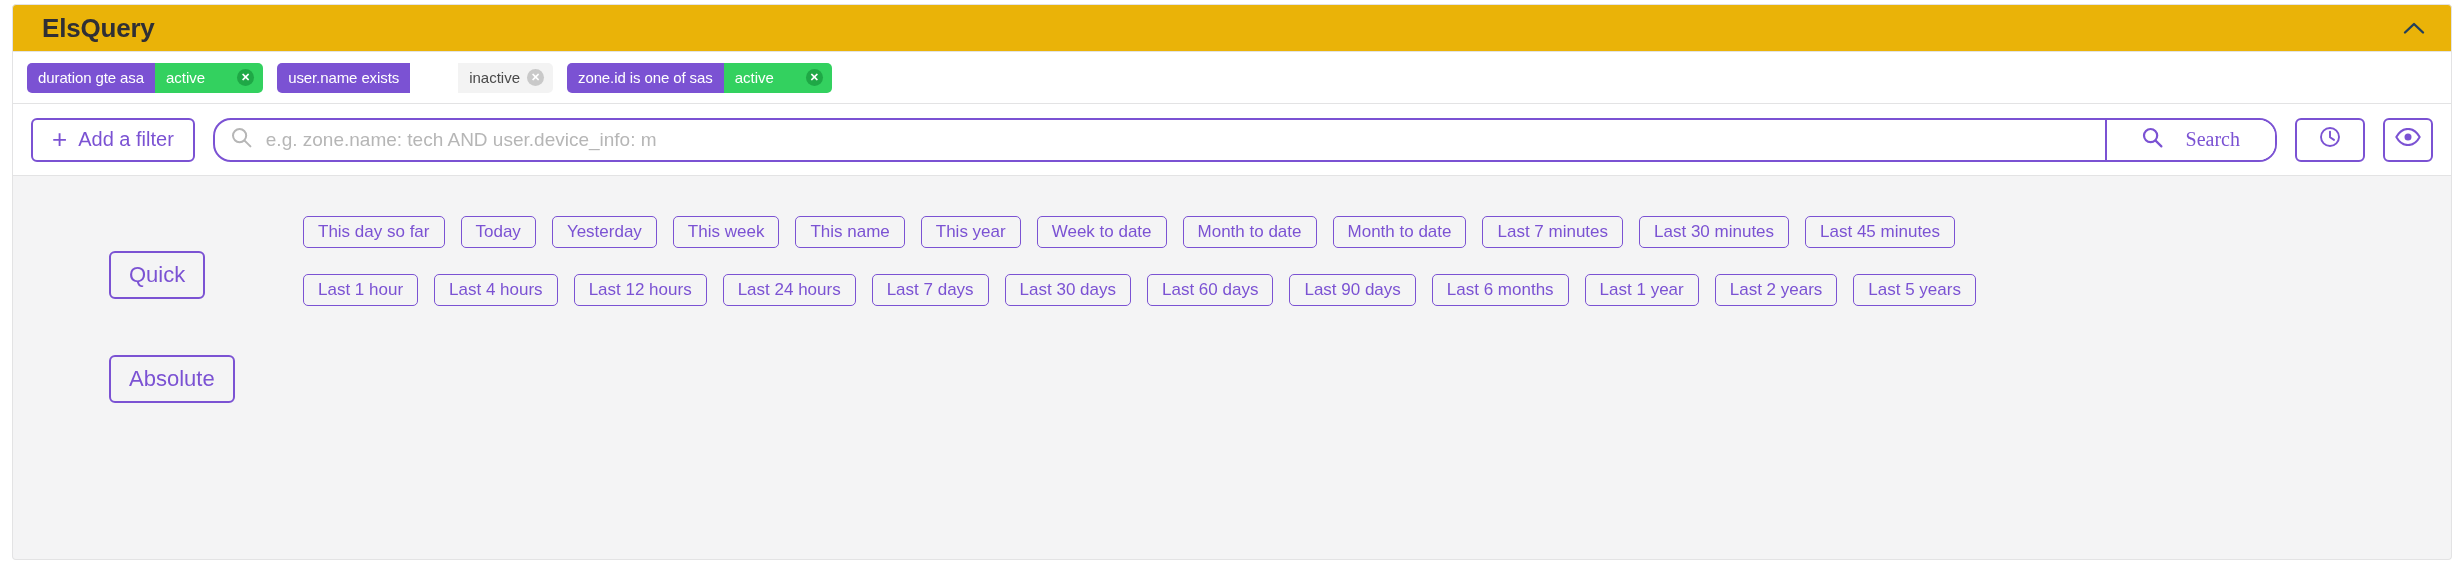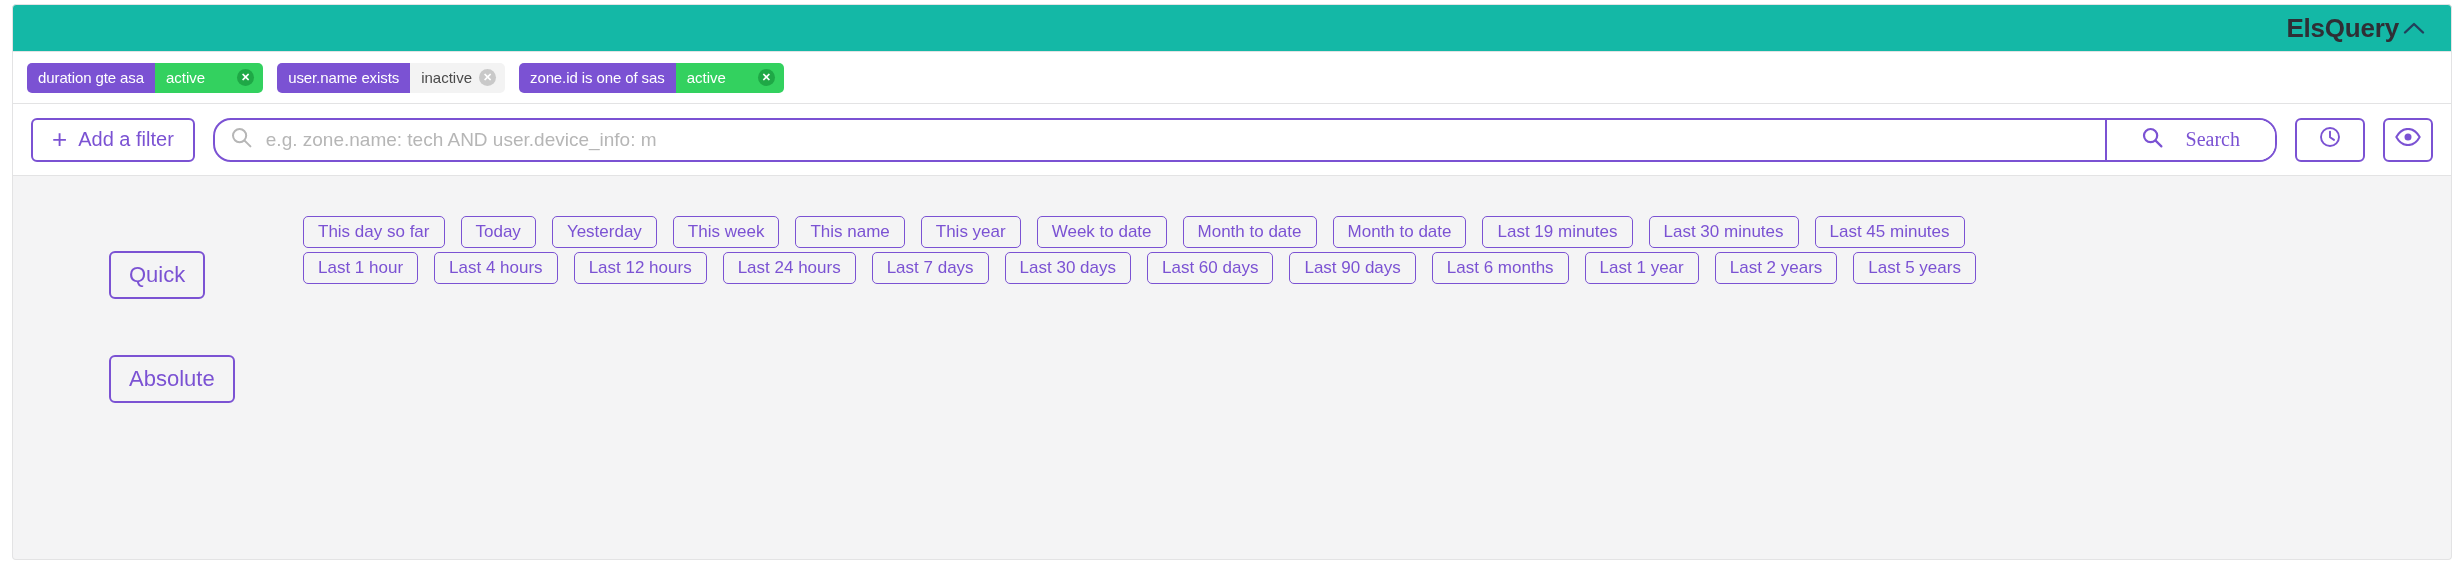--- a/index.html
+++ b/index.html
@@ -15,26 +15,26 @@
     height: 564px;
     position: relative;
     background: #ffffff;
   }
 
   
   .panel-header {
     position: absolute;
     left: 12px; top: 4px;
     width: 2440px; height: 48px;
-    background: #14b8a6;
+    background: #eab308;
     border: 1px solid #e3e3e4;
     border-radius: 4px 4px 0 0;
     display: flex;
     align-items: center;
-    justify-content: flex-end;
+    justify-content: space-between;
     padding: 0 22px 0 29px;
   }
   .app-title {
     font-size: 26px;
     font-weight: bold;
     color: #2f2f35;
     letter-spacing: -0.2px;
     line-height: 1;
   }
   .chevron-btn {
@@ -87,20 +87,21 @@
     white-space: nowrap;
   }
   .pill-state.active {
     background: #33d15f;
     color: #ffffff;
     gap: 32px;
   }
   .pill-state.inactive {
     background: #f3f3f3;
     color: #4a4a4a;
+    margin-left: 48px;
   }
   .pill-close {
     width: 17px; height: 17px;
     border-radius: 50%;
     display: flex; align-items: center; justify-content: center;
     font-size: 11px;
     font-weight: bold;
     cursor: pointer;
     flex: 0 0 auto;
     line-height: 1;
@@ -244,21 +245,21 @@
   }
   .ranges-col {
     flex: 1 1 auto;
     padding-top: 16px;
     padding-right: 36px;
   }
   .range-row {
     display: flex;
     flex-wrap: nowrap;
     gap: 16px;
-    margin-bottom: 4px;
+    margin-bottom: 26px;
   }
   .range-chip {
     height: 32px;
     padding: 0 14px;
     font-size: 17px;
     border-width: 1.7px;
     border-radius: 5px;
     background: #f4f4f5;
     white-space: nowrap;
   }
@@ -390,21 +391,21 @@
         <button class="btn-outline range-chip">
             <span>Week to date</span>
           </button>
         <button class="btn-outline range-chip">
             <span>Month to date</span>
           </button>
         <button class="btn-outline range-chip">
             <span>Month to date</span>
           </button>
         <button class="btn-outline range-chip">
-            <span>Last 19 minutes</span>
+            <span>Last 7 minutes</span>
           </button>
         <button class="btn-outline range-chip">
             <span>Last 30 minutes</span>
           </button>
         <button class="btn-outline range-chip">
             <span>Last 45 minutes</span>
           </button>
       </div>
 
       <div class="range-row">

